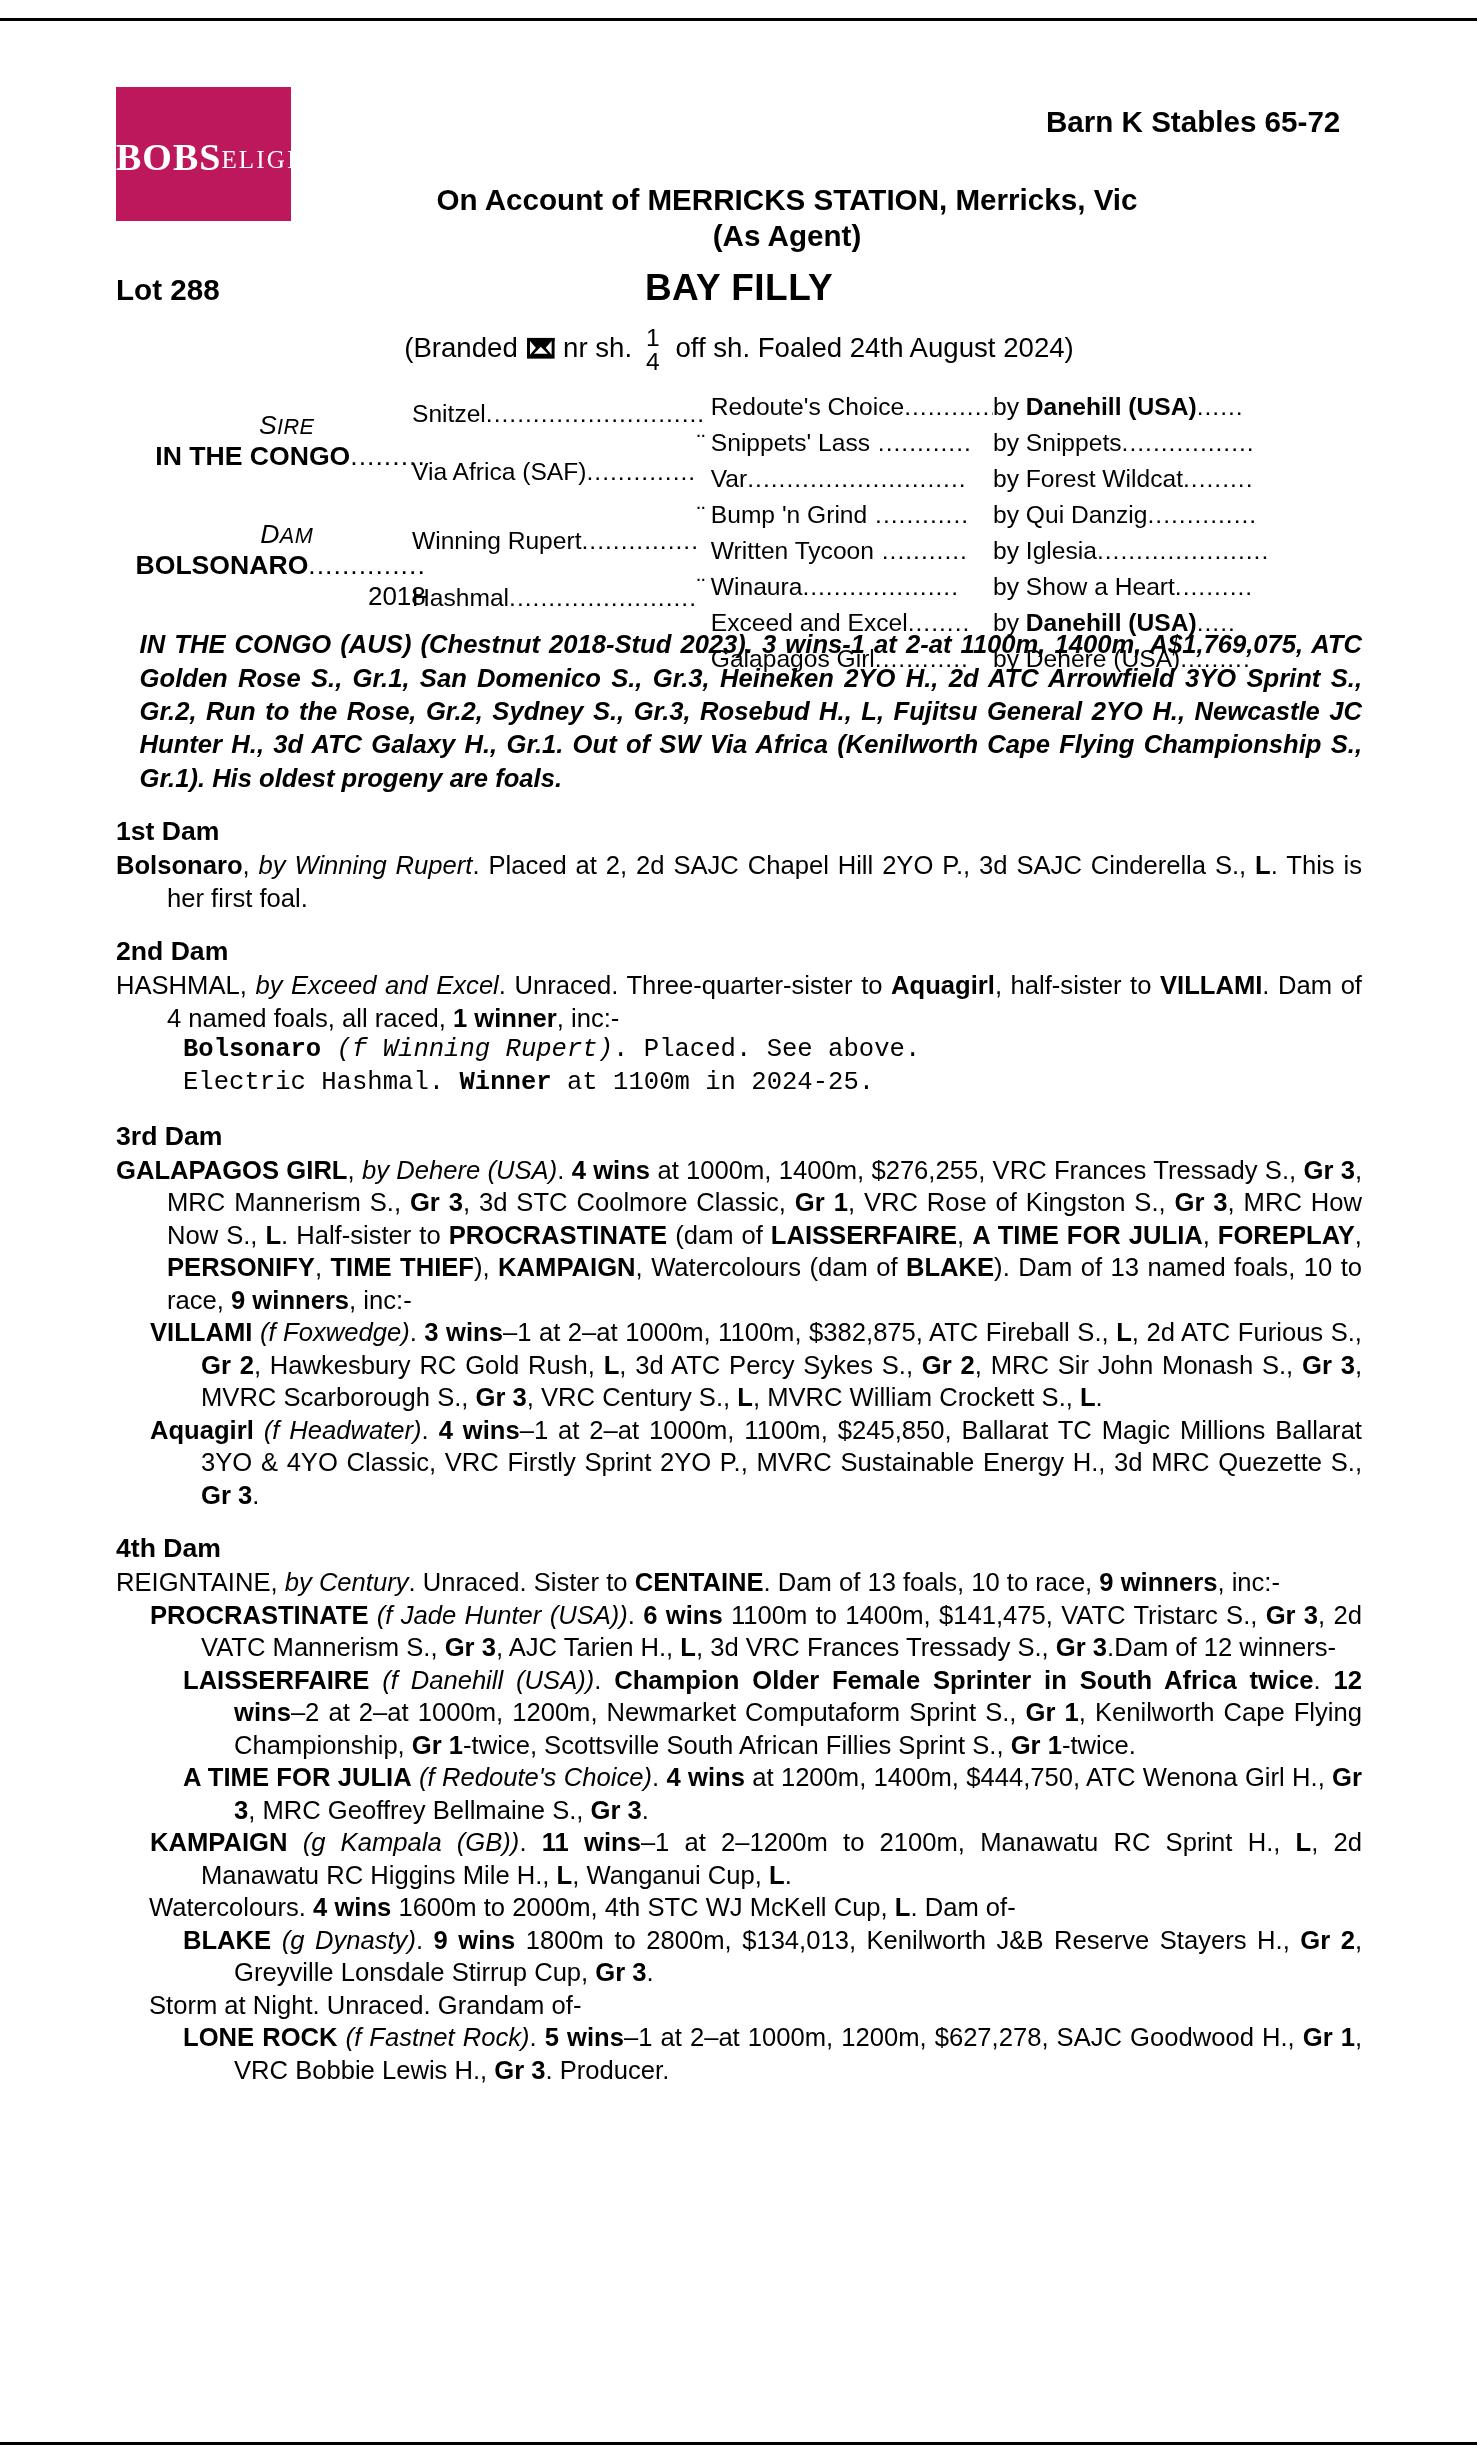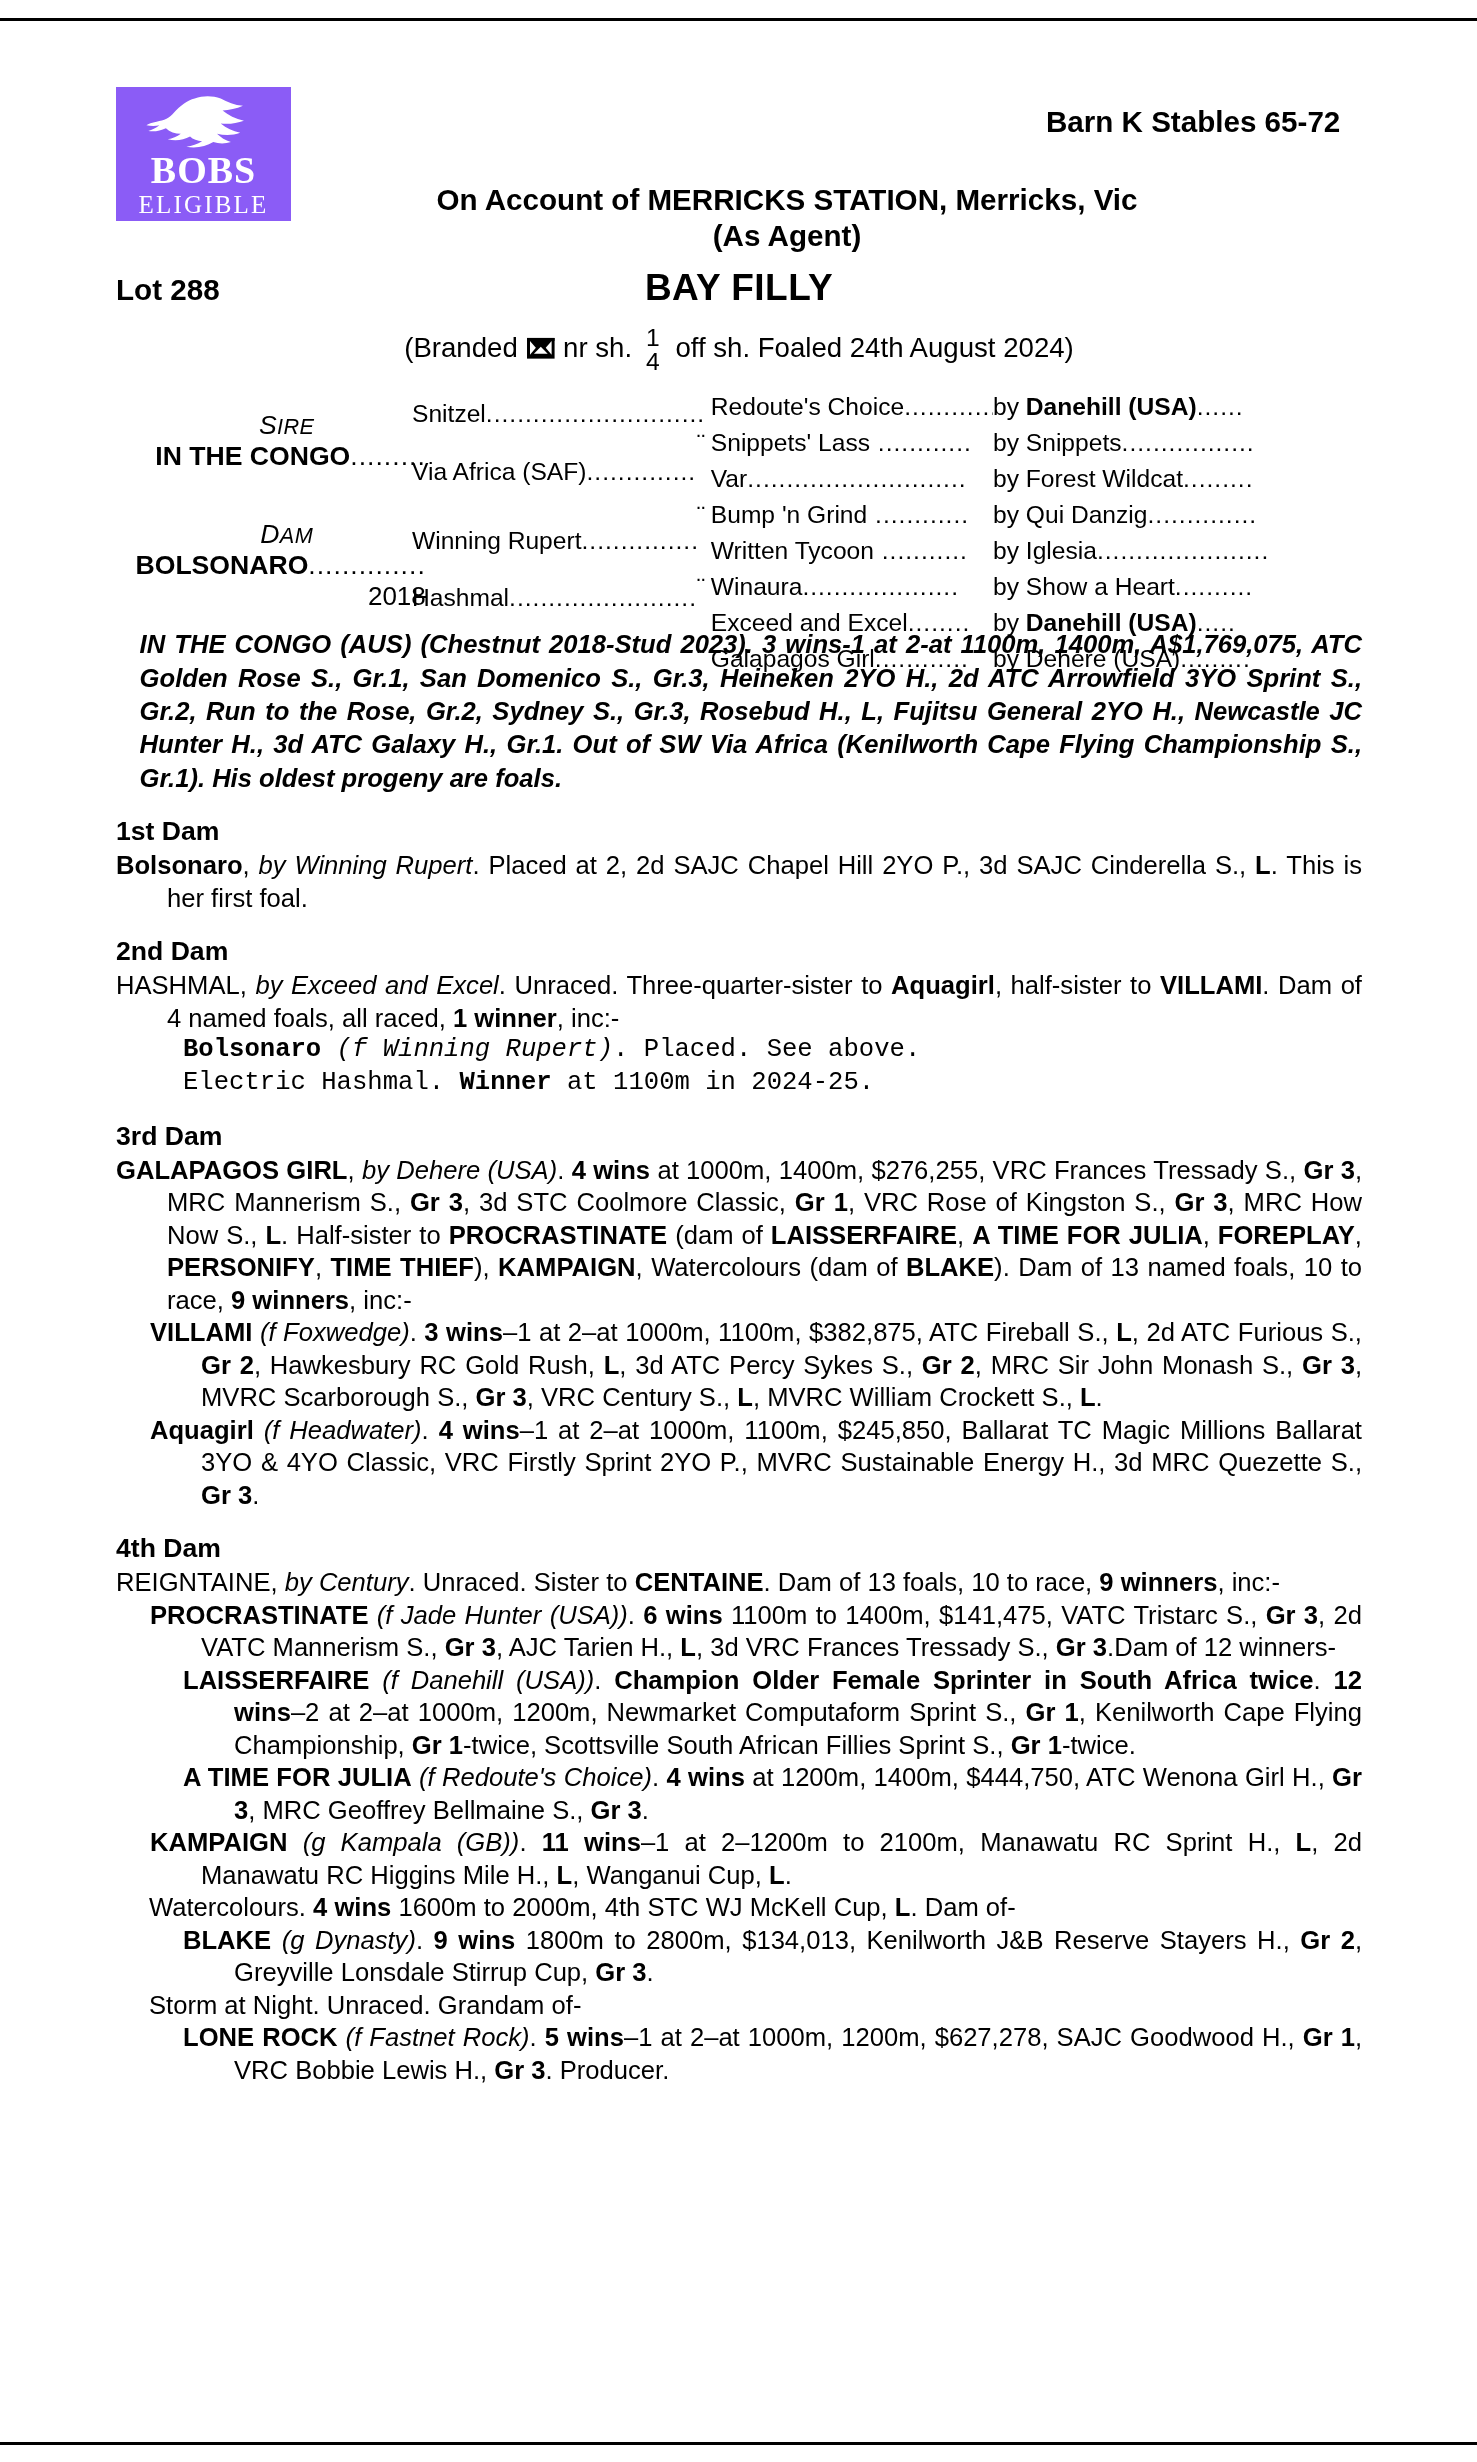--- a/index.html
+++ b/index.html
@@ -31,23 +31,23 @@
 
   
   .header {
     position: relative;
     min-height: 146px;
   }
   .logo {
     position: absolute;
     left: 0; top: 27.6px;
     width: 175px; height: 134px;
-    background: #8b5cf6;
+    background: #be185d;
     display: flex;
-    flex-direction: column;
+    flex-direction: row;
     align-items: center;
     justify-content: flex-start;
     padding-top: 7.9px;
   }
   .logo-horse { width: 130px; height: 59px; display:block; }
   .logo-bobs {
     color: #fff;
     font-family: "Liberation Serif", serif;
     font-weight: bold;
     font-size: 38px;

